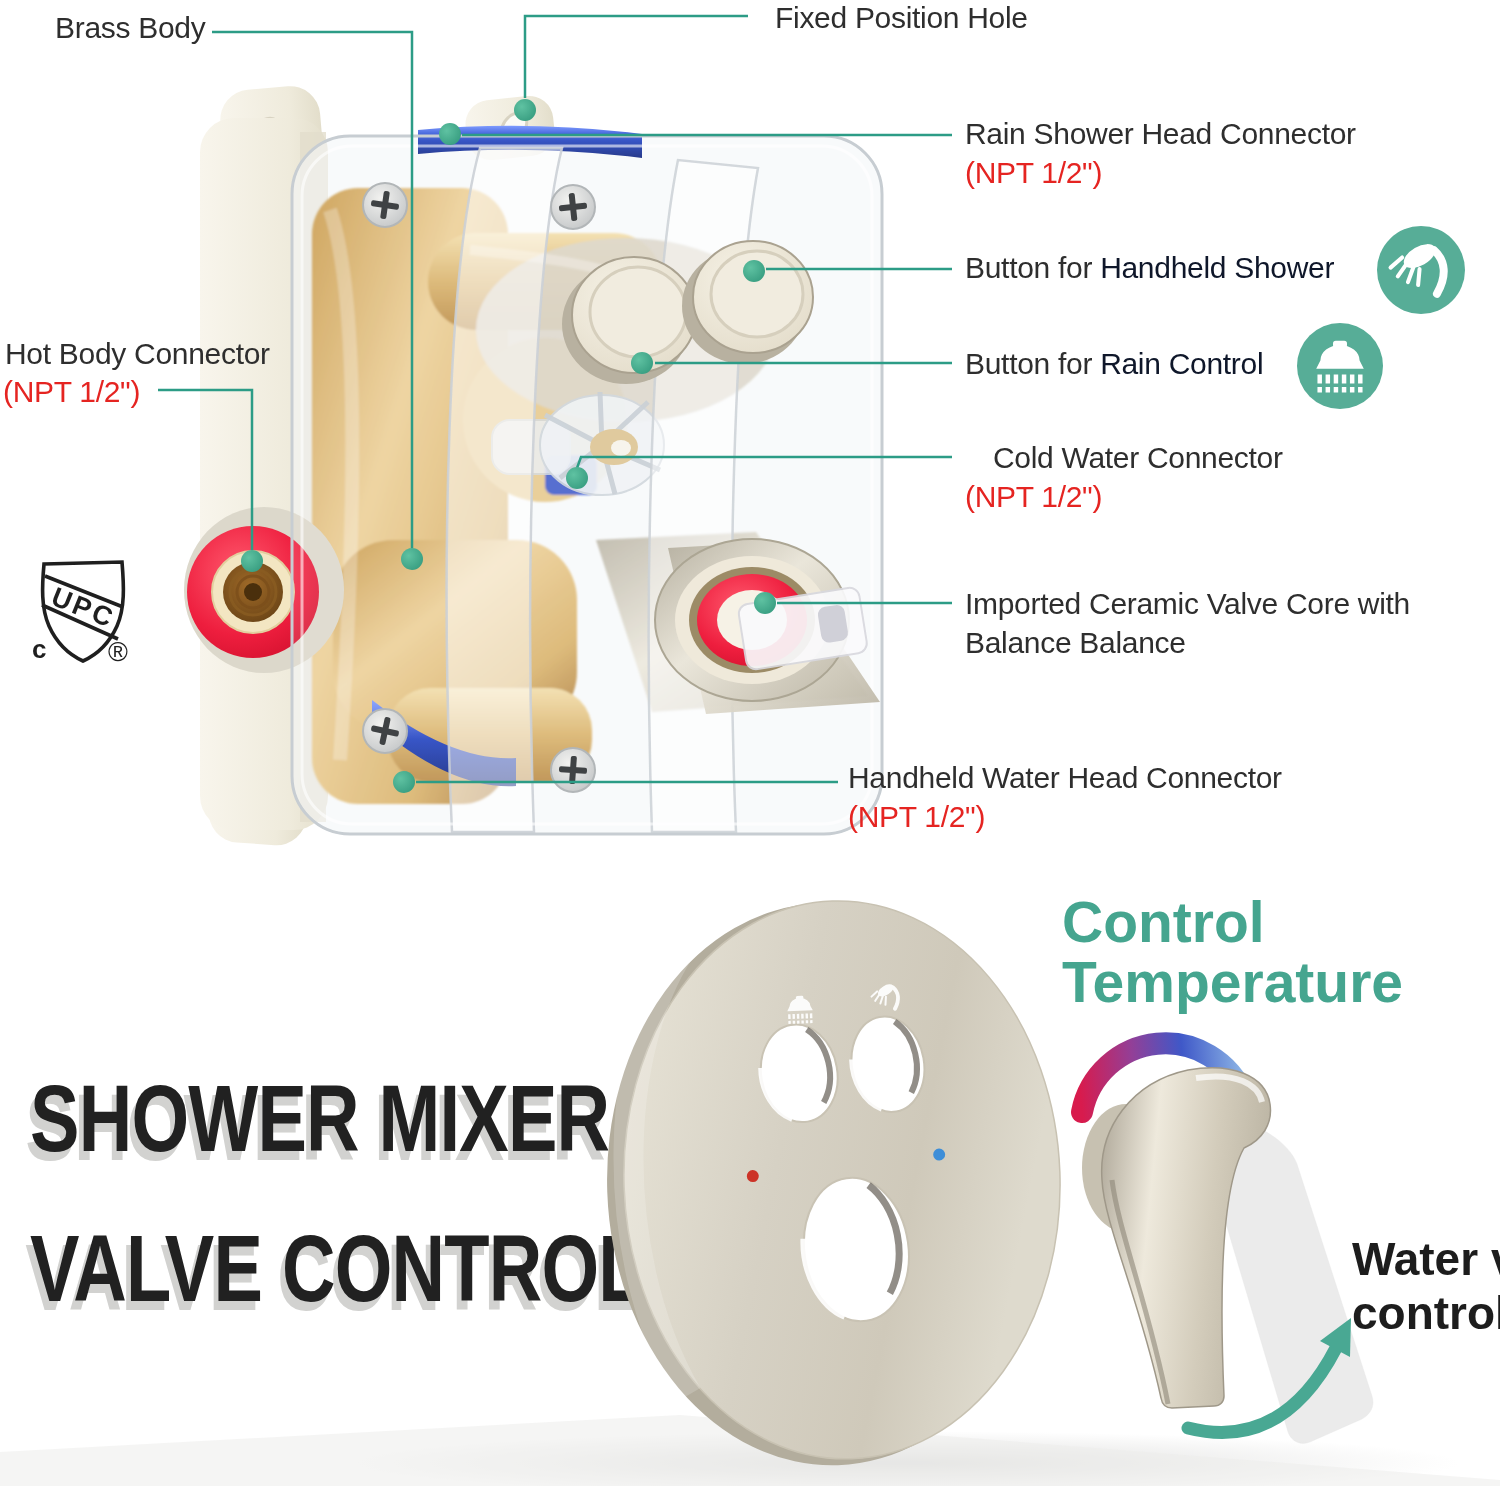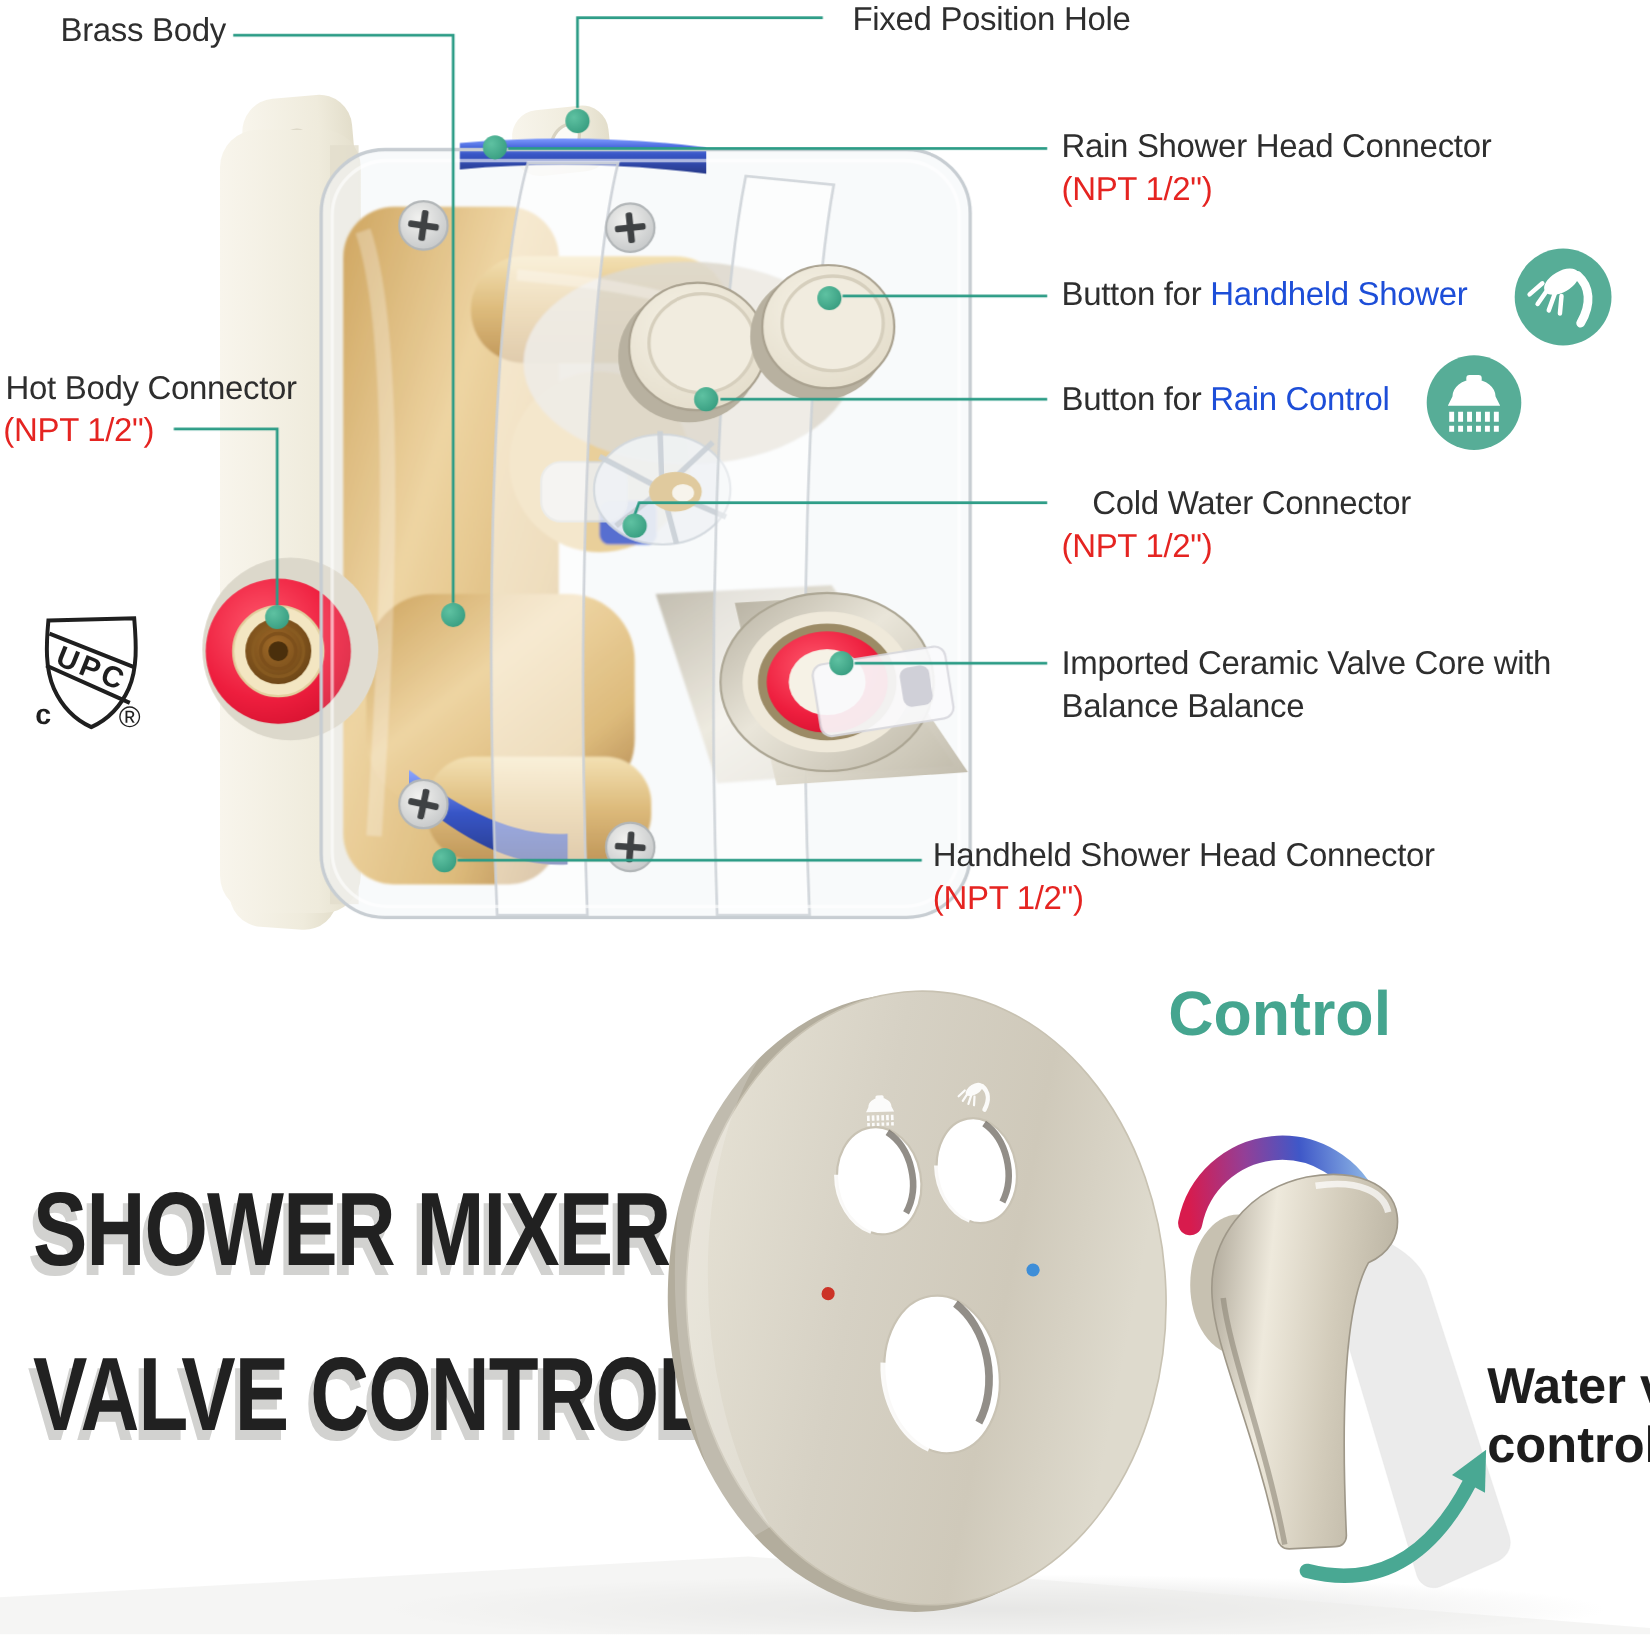--- a/index.html
+++ b/index.html
@@ -1,21 +1,21 @@
 <!DOCTYPE html>
 <html><head>
 <meta charset="utf-8">
 <style>
   html,body{margin:0;padding:0;}
   body{
     width:1500px;height:1486px;position:relative;background:#ffffff;
     overflow:hidden;font-family:"Liberation Sans", sans-serif;
   }
   .label{position:absolute;font-size:30px;color:#2e2e2e;letter-spacing:-0.3px;white-space:nowrap;line-height:36px;}
-  .label .green{color:#1d4ed8;}
+  .label .green{color:#0f172a;}
   .sublabel{position:absolute;font-size:30px;color:#e52421;letter-spacing:-0.3px;white-space:nowrap;line-height:36px;}
   .round-icon{position:absolute;}
   .headline{
     position:absolute;left:30px;font-weight:bold;font-size:95px;color:#212121;
     transform:scaleX(0.78);transform-origin:left top;letter-spacing:-1px;white-space:nowrap;
     text-shadow:-6px 9px 0 #d2d2d0;
   }
   .ctrl-temp{
     position:absolute;left:1062px;top:892px;font-size:57px;font-weight:bold;
     color:#45a58f;line-height:60px;letter-spacing:0px;white-space:nowrap;
@@ -261,21 +261,21 @@
 
 <div class="label" style="left:965px;top:250px"><span>Button for </span><span class="green">Handheld Shower</span></div>
 <div class="label" style="left:965px;top:346px"><span>Button for </span><span class="green">Rain Control</span></div>
 
 <div class="label" style="left:993px;top:440px">Cold Water Connector</div>
 <div class="sublabel" style="left:965px;top:479px">(NPT 1/2")</div>
 
 <div class="label" style="left:965px;top:586px">Imported Ceramic Valve Core with</div>
 <div class="label" style="left:965px;top:625px">Balance Balance</div>
 
-<div class="label" style="left:848px;top:760px">Handheld Shower Head Connector</div>
+<div class="label" style="left:848px;top:760px">Handheld Water Head Connector</div>
 <div class="sublabel" style="left:848px;top:799px">(NPT 1/2")</div>
 
 <div class="label" style="left:5px;top:336px">Hot Body Connector</div>
 <div class="sublabel" style="left:3px;top:374px">(NPT 1/2")</div>
 
 <div class="round-icon" style="left:1376px;top:225px">
   <svg style="position:static" width="90" height="90" viewBox="0 0 90 90">
     <circle cx="45" cy="45" r="44" fill="#57ad97"></circle>
     <use href="#ic-hand" transform="translate(45,47) scale(1.45)" style="color:#ffffff"></use>
   </svg>
@@ -285,20 +285,21 @@
     <circle cx="44" cy="44" r="43" fill="#57ad97"></circle>
     <use href="#ic-rain" transform="translate(44,44) scale(1.4)" style="color:#ffffff"></use>
   </svg>
 </div>
 
 <div class="headline" style="top:1064px">SHOWER MIXER</div>
 <div class="headline" style="top:1214px">VALVE CONTROL</div>
 
 <div class="ctrl-temp">
   <div>Control</div>
+  <div>Temperature</div>
 </div>
 
 <div class="water-vol">
   <div>Water volume</div>
   <div>control</div>
 </div>
 
 <svg style="top:880px" width="1500" height="606" viewBox="0 880 1500 606">
   <defs>
     <linearGradient id="plateG" x1="0" y1="0" x2="1" y2="0.3">

